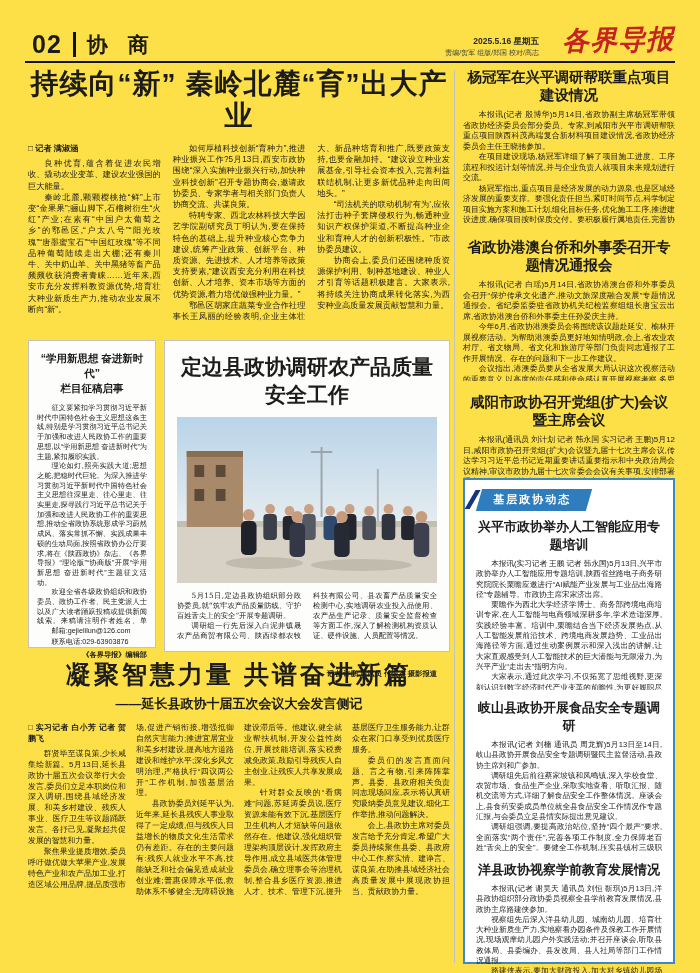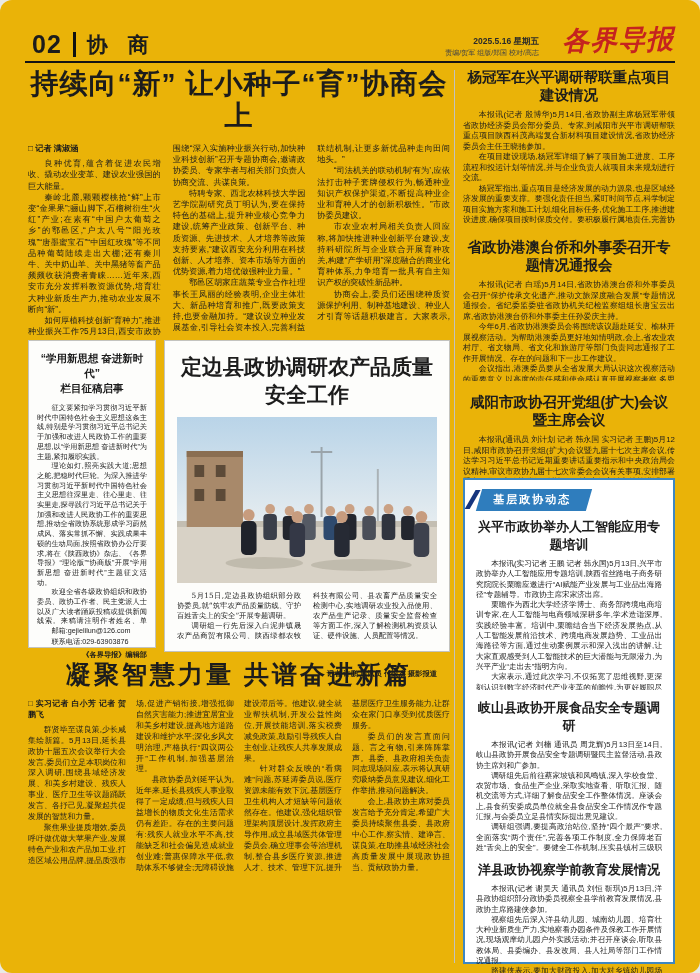--- a/index.html
+++ b/index.html
@@ -1,17 +1,17 @@
 <!DOCTYPE html>
 <html><head>
 <meta charset="utf-8">
 <style>
   html,body{margin:0;padding:0;background:#e9e9e6;}
-  .page{position:relative;width:700px;height:973px;margin:0 auto;background:#eab308;
-        font-family:"Liberation Sans","DejaVu Sans",sans-serif;color:#1c1c1c;overflow:hidden;border-radius:12px;}
+  .page{position:relative;width:700px;height:973px;margin:0 auto;background:#fde047;
+        font-family:"Liberation Sans","DejaVu Sans",sans-serif;color:#1c1c1c;overflow:hidden;}
 
   
   .hdr-left{position:absolute;left:32px;top:30px;display:flex;align-items:center;gap:11px;}
   .page-num{font-size:25px;font-weight:bold;letter-spacing:1px;}
   .hdr-sep{width:3px;height:25px;background:#111;}
   .section-name{font-size:21px;font-weight:900;letter-spacing:7px;}
   .hdr-right{position:absolute;right:26px;top:22px;display:flex;align-items:flex-end;gap:23px;}
   .hdr-meta{text-align:right;line-height:1.4;}
   .hdr-date{font-size:8.5px;font-weight:bold;color:#2a2a2a;}
   .hdr-staff{font-size:7px;color:#444;}
@@ -94,30 +94,29 @@
       <div class="hdr-staff">责编/贺军  组版/郑国  校对/高志</div>
     </div>
     <div class="masthead">各界导报</div>
   </div>
   <div class="hrule"></div>
   <div class="vdivider"></div>
 
   <div class="col-left">
 
     <div>
-      <div class="lead-title">持续向“新”  让小种子“育”协商会上</div>
+      <div class="lead-title">持续向“新”  秦岭北麓“育”出大产业</div>
       <div class="lead-body jbody">
         <p class="byline">□ 记者 满淑涵</p>
       <p class="para">良种优育,蕴含着促进农民增收、撬动农业变革、建设农业强国的巨大能量。</p>
           <p class="para">秦岭北麓,颗颗樱桃抢“鲜”上市变“金果果”;骊山脚下,石榴树衍生“火红”产业;在素有“中国户太葡萄之乡”的鄠邑区,“户太八号”“阳光玫瑰”“唐墨蜜宝石”“中国红玫瑰”等不同品种葡萄陆续走出大棚;还有秦川牛、关中奶山羊、关中黑猪等畜产品频频收获消费者青睐……近年来,西安市充分发挥科教资源优势,培育壮大种业新质生产力,推动农业发展不断向“新”。</p>
           <p class="para">如何厚植科技创新“育种力”,推进种业振兴工作?5月13日,西安市政协围绕“深入实施种业振兴行动,加快种业科技创新”召开专题协商会,邀请政协委员、专家学者与相关部门负责人协商交流、共谋良策。</p>
           <p class="para">特聘专家、西北农林科技大学园艺学院副研究员丁明认为,要在保持特色的基础上,提升种业核心竞争力建设,统筹产业政策、创新平台、种质资源、先进技术、人才培养等政策支持要素,“建议西安充分利用在科技创新、人才培养、资本市场等方面的优势资源,着力培优做强种业力量。”</p>
           <p class="para">鄠邑区胡家庄蔬菜专业合作社理事长王凤丽的经验表明,企业主体壮大、新品种培育和推广,既要政策支持,也要金融加持。“建议设立种业发展基金,引导社会资本投入,完善利益联结机制,让更多新优品种走向田间地头。”</p>
           <p class="para">“司法机关的联动机制‘有为’,应依法打击种子套牌侵权行为,畅通种业知识产权保护渠道,不断提高种业企业和育种人才的创新积极性。”市政协委员建议。</p>
-          <p class="para">市农业农村局相关负责人回应称,将加快推进种业创新平台建设,支持科研院所与企业联合开展育种攻关,构建“产学研用”深度融合的商业化育种体系,力争培育一批具有自主知识产权的突破性新品种。</p>
           <p class="para">协商会上,委员们还围绕种质资源保护利用、制种基地建设、种业人才引育等话题积极建言。大家表示,将持续关注协商成果转化落实,为西安种业高质量发展贡献智慧和力量。</p>
         </div>
     </div>
 
     <div class="notice-box">
       <div class="notice-title">
         <div>“学用新思想  奋进新时代”</div>
         <div>栏目征稿启事</div>
       </div>
       <div class="notice-body jbody">
@@ -189,20 +188,21 @@
       </svg>
       <div class="photo-caption">
           <p class="para">5月15日,定边县政协组织部分政协委员,就“筑牢农产品质量防线、守护百姓舌尖上的安全”开展专题调研。</p>
           <p class="para">调研组一行先后深入白泥井镇晟农产品商贸有限公司、陕西绿都农牧科技有限公司、县农畜产品质量安全检测中心,实地调研农业投入品使用、农产品生产记录、质量安全监督检查等方面工作,深入了解检测机构资质认证、硬件设施、人员配置等情况。</p>
         </div>
       <p class="credit" style="font-size:7.3px;margin-top:-14px;">记者 许鹏 通讯员 付银杰 摄影报道</p>
     </div>
 
     <div class="bottom-art">
       <div class="bottom-title">凝聚智慧力量  共谱奋进新篇</div>
+      <div class="bottom-sub">——延长县政协十届五次会议大会发言侧记</div>
       <div class="bottom-body jbody">
         <p class="byline">□ 实习记者 白小芳 记者 贺鹏飞</p>
       <p class="para">群贤毕至谋良策,少长咸集绘新篇。5月13日,延长县政协十届五次会议举行大会发言,委员们立足本职岗位和深入调研,围绕县域经济发展、和美乡村建设、残疾人事业、医疗卫生等议题踊跃发言、各抒己见,凝聚起共促发展的智慧和力量。</p>
           <p class="para">聚焦果业提质增效,委员呼吁做优做大苹果产业,发展特色产业和农产品加工业,打造区域公用品牌,提品质强市场,促进产销衔接,增强抵御自然灾害能力;推进宜居宜业和美乡村建设,提高地方道路建设和维护水平;深化乡风文明治理,严格执行“四议两公开”工作机制,加强基层治理。</p>
           <p class="para">县政协委员刘延平认为,近年来,延长县残疾人事业取得了一定成绩,但与残疾人日益增长的物质文化生活需求仍有差距。存在的主要问题有:残疾人就业水平不高,技能缺乏和社会偏见造成就业创业难;普惠保障水平低,救助体系不够健全;无障碍设施建设滞后等。他建议,健全就业帮扶机制,开发公益性岗位,开展技能培训,落实税费减免政策,鼓励引导残疾人自主创业,让残疾人共享发展成果。</p>
           <p class="para">针对群众反映的“看病难”问题,苏延涛委员说,医疗资源未能有效下沉,基层医疗卫生机构人才短缺等问题依然存在。他建议,强化组织管理架构顶层设计,发挥政府主导作用,成立县域医共体管理委员会,确立理事会等治理机制,整合县乡医疗资源,推进人才、技术、管理下沉,提升基层医疗卫生服务能力,让群众在家门口享受到优质医疗服务。</p>
           <p class="para">委员们的发言直面问题、言之有物,引来阵阵掌声。县委、县政府相关负责同志现场回应,表示将认真研究吸纳委员意见建议,细化工作举措,推动问题解决。</p>
           <p class="para">会上,县政协主席对委员发言给予充分肯定,希望广大委员持续聚焦县委、县政府中心工作,察实情、建诤言、谋良策,在助推县域经济社会高质量发展中展现政协担当、贡献政协力量。</p>
         </div>
     </div>

